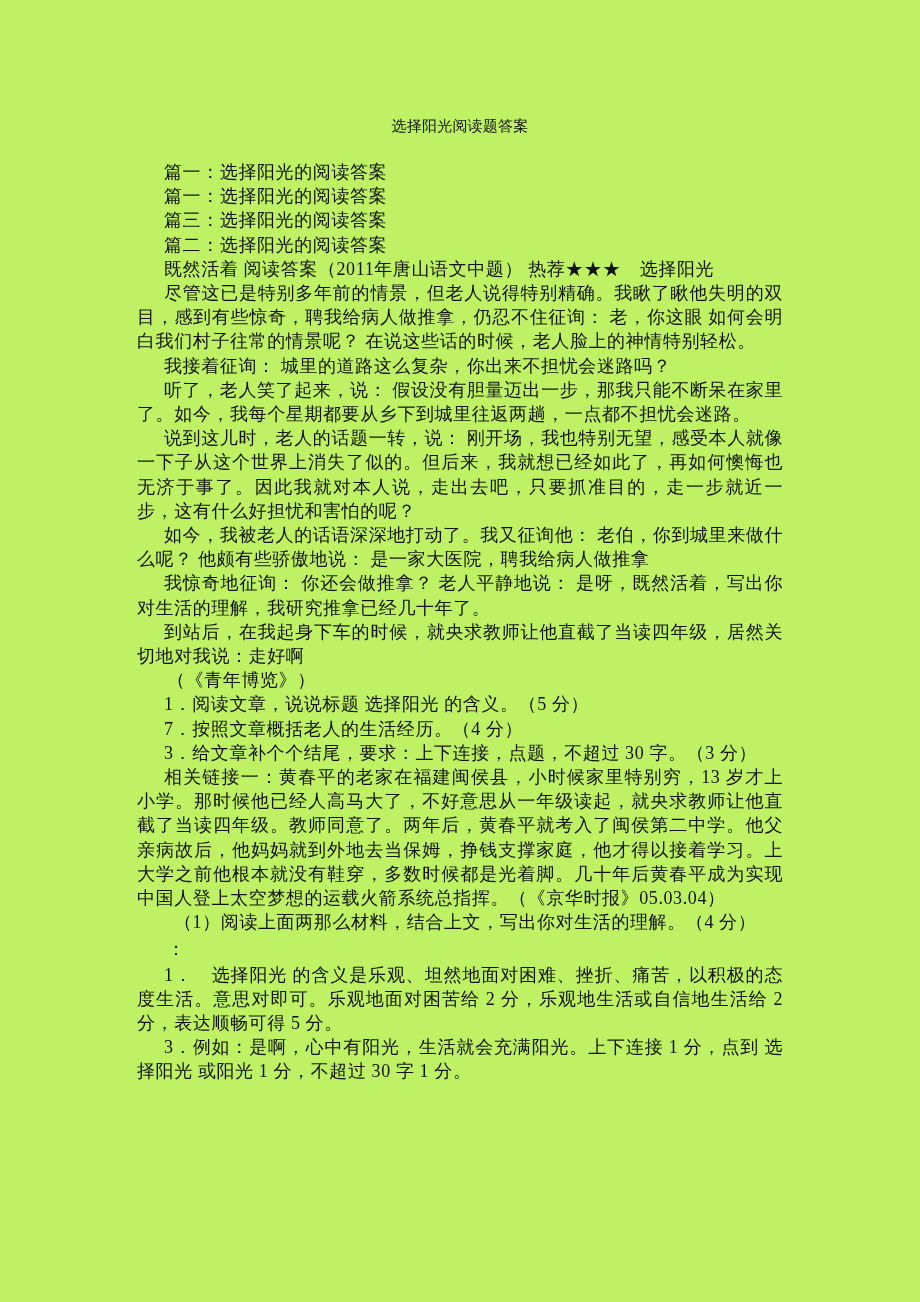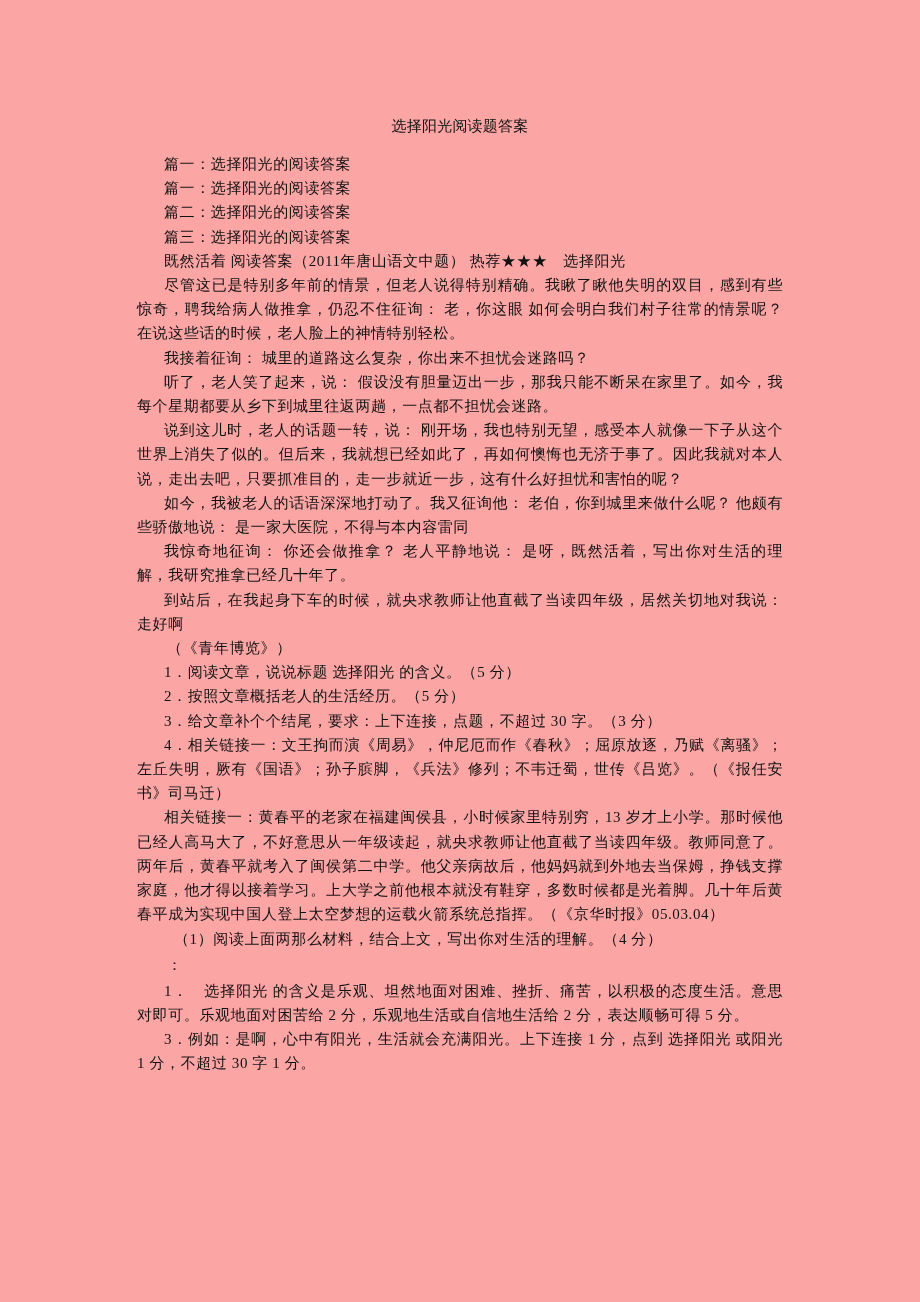--- a/index.html
+++ b/index.html
@@ -14,38 +14,38 @@
       overflow: hidden;
       font-family: "Liberation Serif", "DejaVu Serif", serif;
       color: #111111;
     }
     .page {
       position: absolute;
       left: 0;
       top: 0;
       width: 920px;
       height: 1302px;
-      background: #fca5a5;
+      background: #bef264;
     }
     .doc-title {
       position: absolute;
       top: 116px;
       left: 0;
       width: 920px;
       text-align: center;
       font-size: 15px;
       line-height: 20px;
       letter-spacing: 0.2px;
     }
     .body {
       position: absolute;
       left: 137px;
-      top: 152px;
+      top: 160px;
       width: 646px;
-      font-size: 15px;
+      font-size: 18px;
       line-height: 24.2px;
       letter-spacing: 0.6px;
       text-align: justify;
     }
     .body p {
       margin: 0;
     }
     .indent {
       text-indent: 27px;
     }
@@ -63,38 +63,37 @@
   </style>
 </head>
 <body>
 
 <div class="page">
   <div class="doc-title">选择阳光阅读题答案</div>
 
   <div class="body">
     <p class="indent">篇一：选择阳光的阅读答案</p>
     <p class="indent">篇一：选择阳光的阅读答案</p>
+    <p class="indent">篇三：选择阳光的阅读答案</p>
     <p class="indent">篇二：选择阳光的阅读答案</p>
-    <p class="indent">篇三：选择阳光的阅读答案</p>
     <p class="indent">既然活着 阅读答案（2011年唐山语文中题） 热荐★★★　选择阳光</p>
 
     <p class="indent">尽管这已是特别多年前的情景，但老人说得特别精确。我瞅了瞅他失明的双目，感到有些惊奇，聘我给病人做推拿，仍忍不住征询：  老，你这眼  如何会明白我们村子往常的情景呢？   在说这些话的时候，老人脸上的神情特别轻松。</p>
     <p class="indent">我接着征询：  城里的道路这么复杂，你出来不担忧会迷路吗？</p>
     <p class="indent">听了，老人笑了起来，说：  假设没有胆量迈出一步，那我只能不断呆在家里了。如今，我每个星期都要从乡下到城里往返两趟，一点都不担忧会迷路。</p>
     <p class="indent">说到这儿时，老人的话题一转，说：  刚开场，我也特别无望，感受本人就像一下子从这个世界上消失了似的。但后来，我就想已经如此了，再如何懊悔也无济于事了。因此我就对本人说，走出去吧，只要抓准目的，走一步就近一步，这有什么好担忧和害怕的呢？</p>
-    <p class="indent">如今，我被老人的话语深深地打动了。我又征询他：  老伯，你到城里来做什么呢？    他颇有些骄傲地说：  是一家大医院，不得与本内容雷同</p>
+    <p class="indent">如今，我被老人的话语深深地打动了。我又征询他：  老伯，你到城里来做什么呢？    他颇有些骄傲地说：  是一家大医院，聘我给病人做推拿</p>
     <p class="indent">我惊奇地征询：  你还会做推拿？  老人平静地说：  是呀，既然活着，写出你对生活的理解，我研究推拿已经几十年了。</p>
     <p class="indent">到站后，在我起身下车的时候，就央求教师让他直截了当读四年级，居然关切地对我说：走好啊</p>
 
     <p class="indent-src">（《青年博览》）</p>
 
     <p class="indent">1．阅读文章，说说标题  选择阳光  的含义。（5 分）</p>
-    <p class="indent">2．按照文章概括老人的生活经历。（5 分）</p>
+    <p class="indent">7．按照文章概括老人的生活经历。（4 分）</p>
     <p class="indent">3．给文章补个个结尾，要求：上下连接，点题，不超过 30 字。（3 分）</p>
-    <p class="indent">4．相关链接一：文王拘而演《周易》，仲尼厄而作《春秋》；屈原放逐，乃赋《离骚》；左丘失明，厥有《国语》；孙子膑脚，《兵法》修列；不韦迁蜀，世传《吕览》。（《报任安书》司马迁）</p>
 
     <p class="indent">相关链接一：黄春平的老家在福建闽侯县，小时候家里特别穷，13 岁才上小学。那时候他已经人高马大了，不好意思从一年级读起，就央求教师让他直截了当读四年级。教师同意了。两年后，黄春平就考入了闽侯第二中学。他父亲病故后，他妈妈就到外地去当保姆，挣钱支撑家庭，他才得以接着学习。上大学之前他根本就没有鞋穿，多数时候都是光着脚。几十年后黄春平成为实现中国人登上太空梦想的运载火箭系统总指挥。（《京华时报》05.03.04）</p>
 
     <p class="indent-sub">（1）阅读上面两那么材料，结合上文，写出你对生活的理解。（4 分）</p>
 
     <p class="colon-line">：</p>
 
     <p class="indent">1．　选择阳光  的含义是乐观、坦然地面对困难、挫折、痛苦，以积极的态度生活。意思对即可。乐观地面对困苦给 2 分，乐观地生活或自信地生活给 2 分，表达顺畅可得 5 分。</p>
     <p class="indent">3．例如：是啊，心中有阳光，生活就会充满阳光。上下连接 1 分，点到  选择阳光  或阳光  1 分，不超过 30 字 1 分。</p>
   </div>

